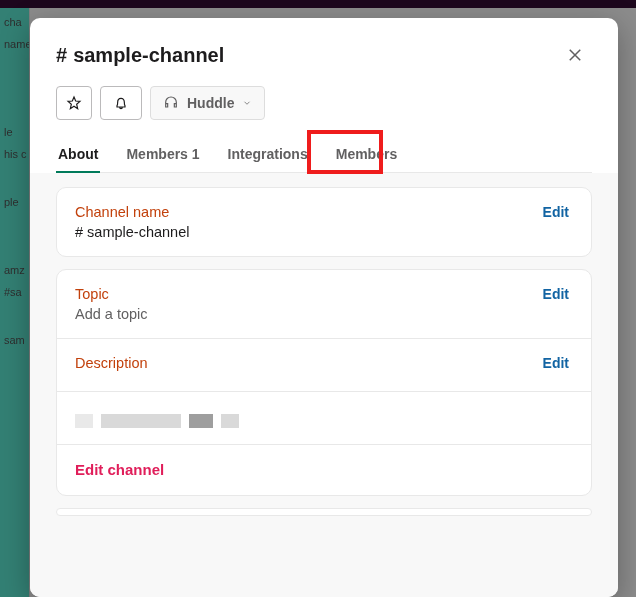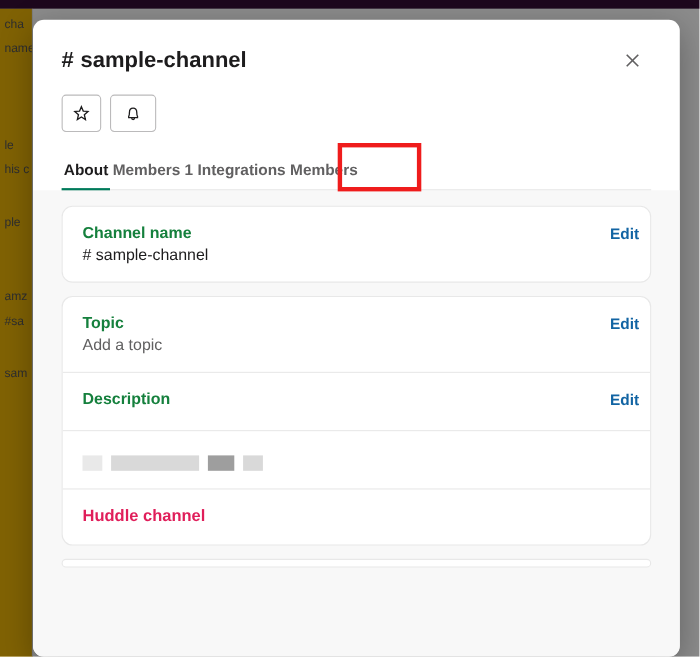--- a/index.html
+++ b/index.html
@@ -16,21 +16,21 @@
   top: 0; left: 0; right: 0;
   height: 8px;
   background: #350d36;
 }
 .bg-sidebar {
   position: absolute;
   left: 0;
   top: 8px;
   bottom: 0;
   width: 30px;
-  background: #eab308;
+  background: #5eead4;
   border-right: 1px solid #e8e8e8;
   font-size: 11px;
   color: #555;
   overflow: hidden;
 }
 .bg-sidebar div { padding: 2px 4px; margin: 6px 0; white-space: nowrap; }
 .bg-main {
   position: absolute;
   left: 30px;
   top: 8px;
@@ -111,20 +111,21 @@
 .btn.icon-only { width: 36px; padding: 0; justify-content: center; }
 .btn.disabled {
   background: #f8f8f8;
   color: #616061;
   border-color: #ddd;
 }
 .btn svg { width: 16px; height: 16px; stroke: currentColor; fill: none; stroke-width: 1.8; }
 .chev { width: 10px !important; height: 10px !important; }
 .tabs {
   display: flex;
+  gap: 24px;
   margin-top: 18px;
   padding: 0;
   border-bottom: 1px solid #e8e8e8;
   position: relative;
 }
 .tab {
   padding: 8px 2px 10px 2px;
   font-size: 14px;
   font-weight: 600;
   color: #616061;
@@ -161,38 +162,38 @@
   overflow: hidden;
 }
 .card-section {
   padding: 16px 18px;
   border-bottom: 1px solid #e8e8e8;
   position: relative;
 }
 .card-section:last-child { border-bottom: none; }
 .sec-title {
   font-size: 14.5px;
-  font-weight: 700;
-  color: #15803d;
+  font-weight: 400;
+  color: #c2410c;
   margin-bottom: 4px;
 }
 .sec-value {
   font-size: 14.5px;
   color: #616061;
 }
 .sec-value.withhash {
   display: flex;
   align-items: center;
   gap: 4px;
   color: #1d1c1d;
 }
 .edit-link {
   position: absolute;
   top: 16px;
-  right: 10px;
+  right: 22px;
   color: #1264a3;
   font-size: 14px;
   font-weight: 600;
   cursor: pointer;
 }
 .blur-row {
   display: flex;
   gap: 8px;
   margin-top: 6px;
 }
@@ -247,20 +248,29 @@
       <div class="btn icon-only" title="Star">
         <svg viewBox="0 0 24 24">
             <path d="M12 3 L14.5 9 L21 9.5 L16 14 L17.5 20.5 L12 17 L6.5 20.5 L8 14 L3 9.5 L9.5 9 Z"></path>
           </svg>
       </div>
       <div class="btn">
         <svg viewBox="0 0 24 24">
             <path d="M6 18 L18 18 L18 16 C18 16 17 15 17 11 C17 7 15 5 12 5 C9 5 7 7 7 11 C7 15 6 16 6 16 Z M10 18 C10 19.5 11 20.5 12 20.5 C13 20.5 14 19.5 14 18"></path>
           </svg>
       </div>
+      <div class="btn disabled">
+        <svg viewBox="0 0 24 24">
+            <path d="M4 14 L4 11 C4 6.5 7.5 3 12 3 C16.5 3 20 6.5 20 11 L20 14 M4 14 L4 18 L7 18 L7 13 L4 13 Z M20 14 L20 18 L17 18 L17 13 L20 13 Z"></path>
+          </svg>
+        <span>Huddle</span>
+        <svg class="chev" viewBox="0 0 24 24">
+            <path d="M6 9 L12 15 L18 9"></path>
+          </svg>
+      </div>
     </div>
 
     <div class="tabs">
       <div class="tab active">About</div>
       <div class="tab">
         <span>Members</span> <span>1</span>
       </div>
       <div class="tab">Integrations</div>
       <div class="tab">Members</div>
       <div class="highlight-box" style="left:251px; top:-8px; width:76px; height:44px;"></div>
@@ -291,19 +301,19 @@
       </div>
       <div class="card-section">
         <div class="blur-row">
           <div class="blur-block" style="width:18px; background:#e9e9e9;"></div>
           <div class="blur-block" style="width:80px;"></div>
           <div class="blur-block" style="width:24px; background:#9e9e9e;"></div>
           <div class="blur-block" style="width:18px;"></div>
         </div>
       </div>
       <div class="card-section">
-        <span class="leave">Huddle channel</span>
+        <span class="leave">Edit channel</span>
       </div>
     </div>
 
     <div class="card" style="height:8px;"></div>
   </div>
 </div>
 
 </body></html>

